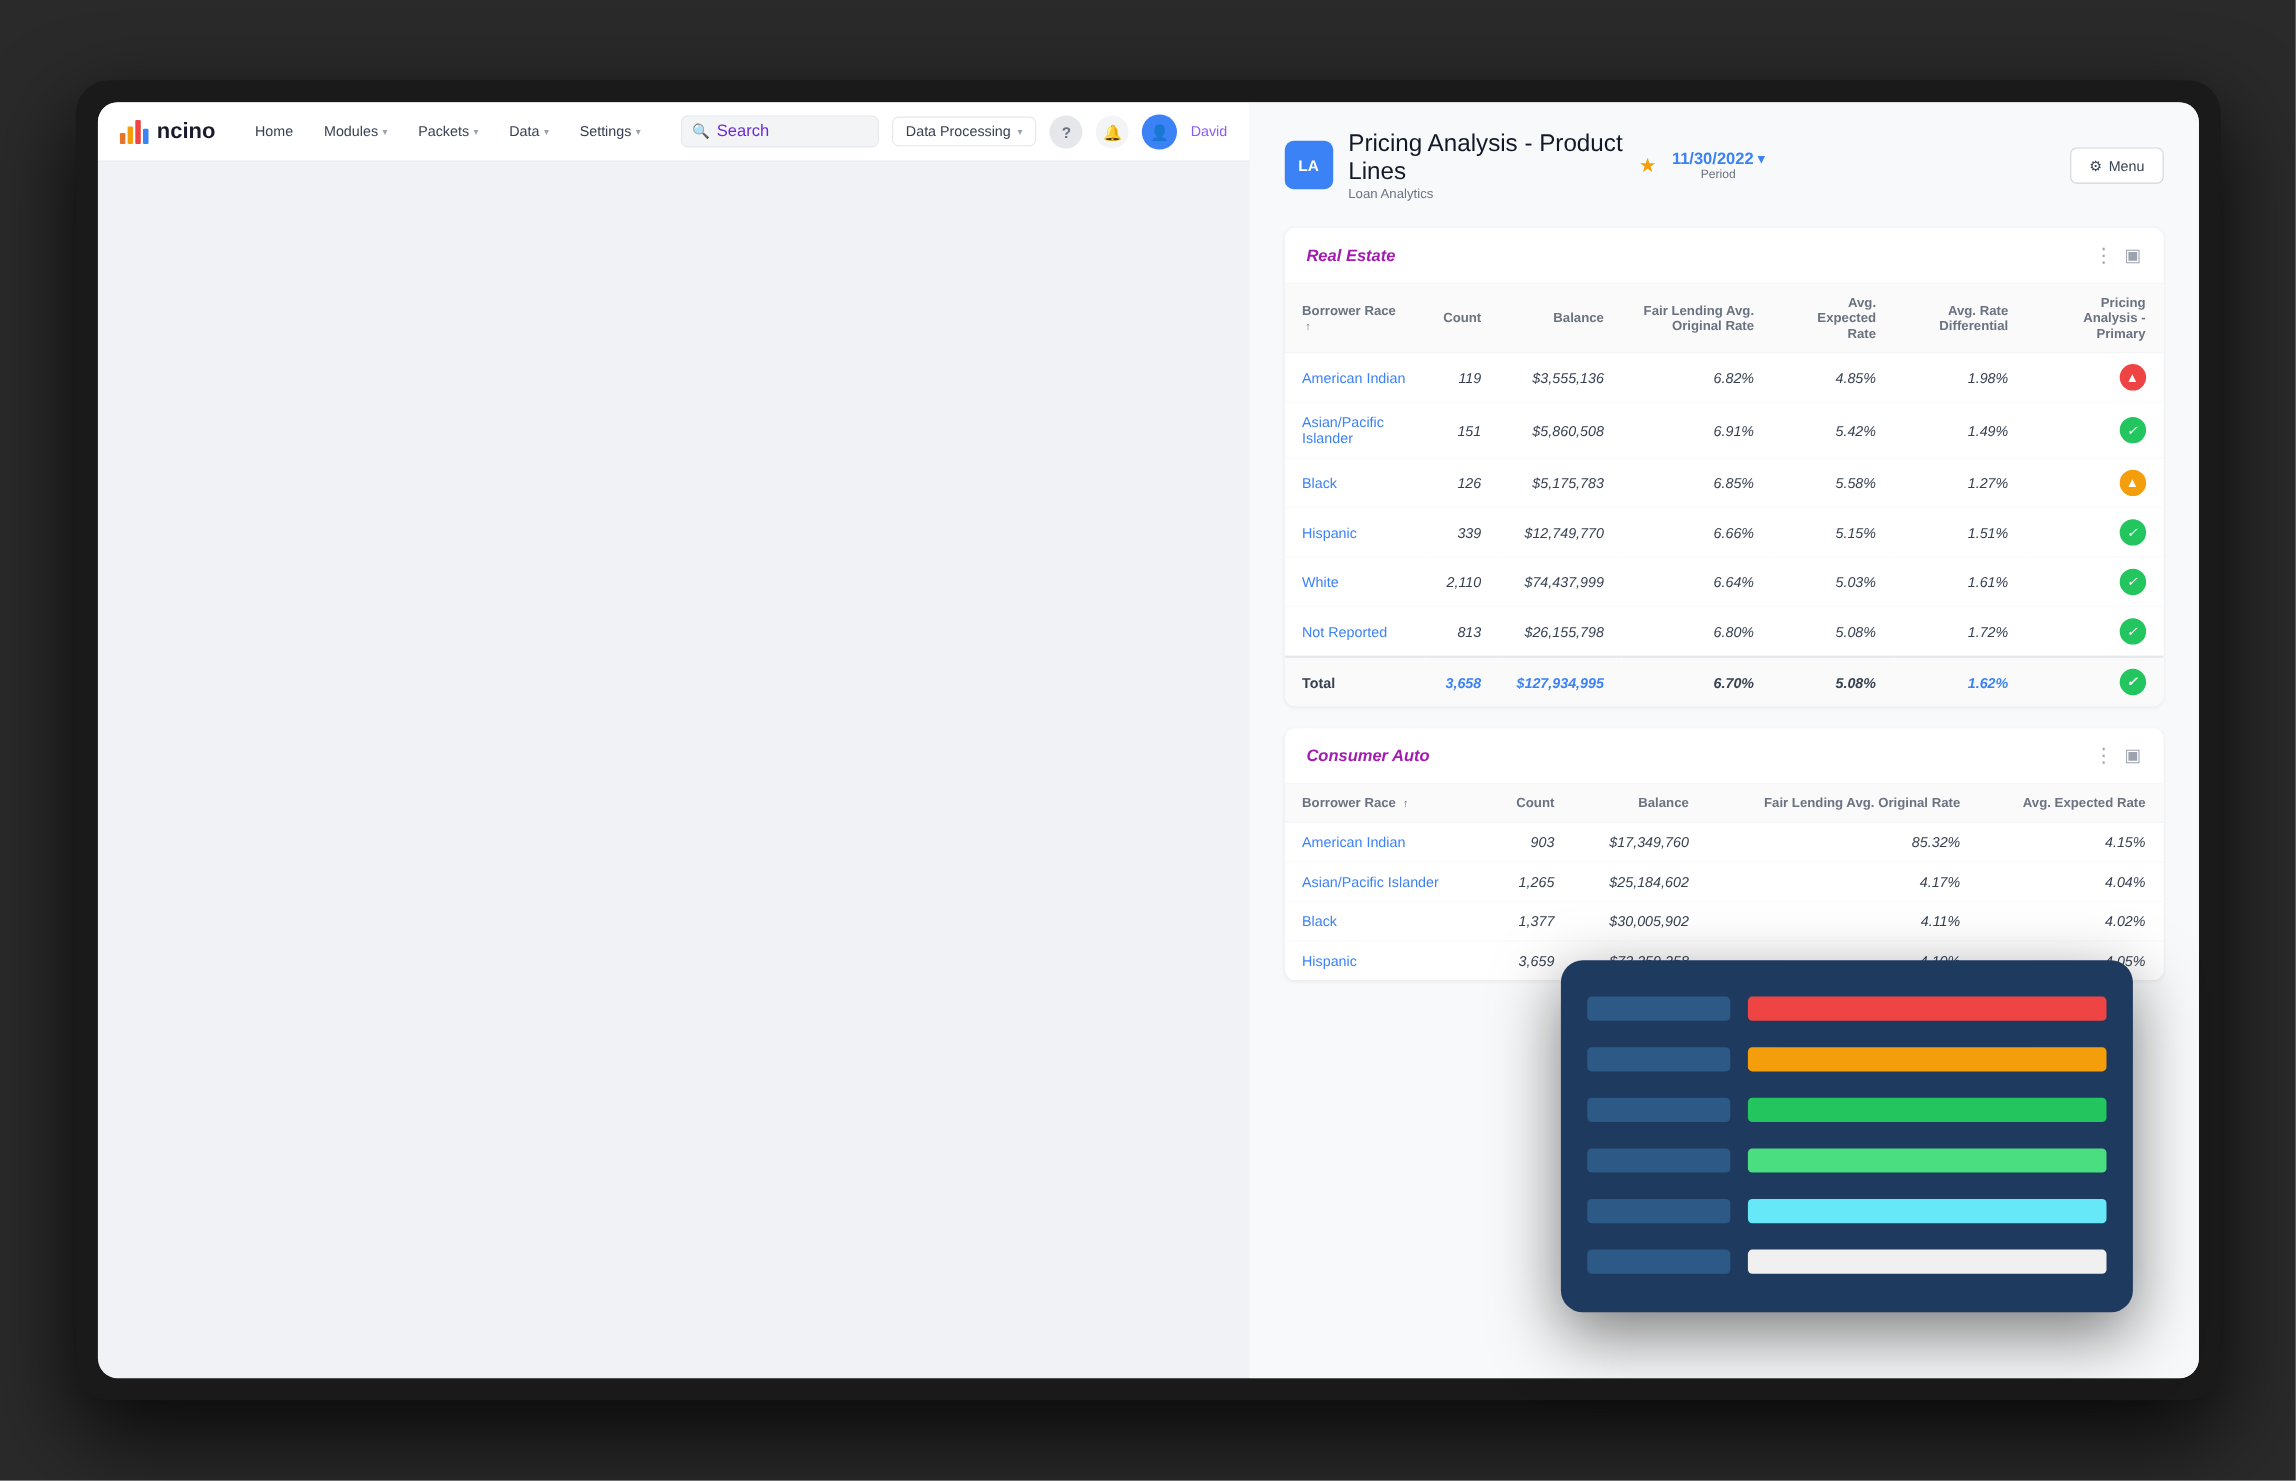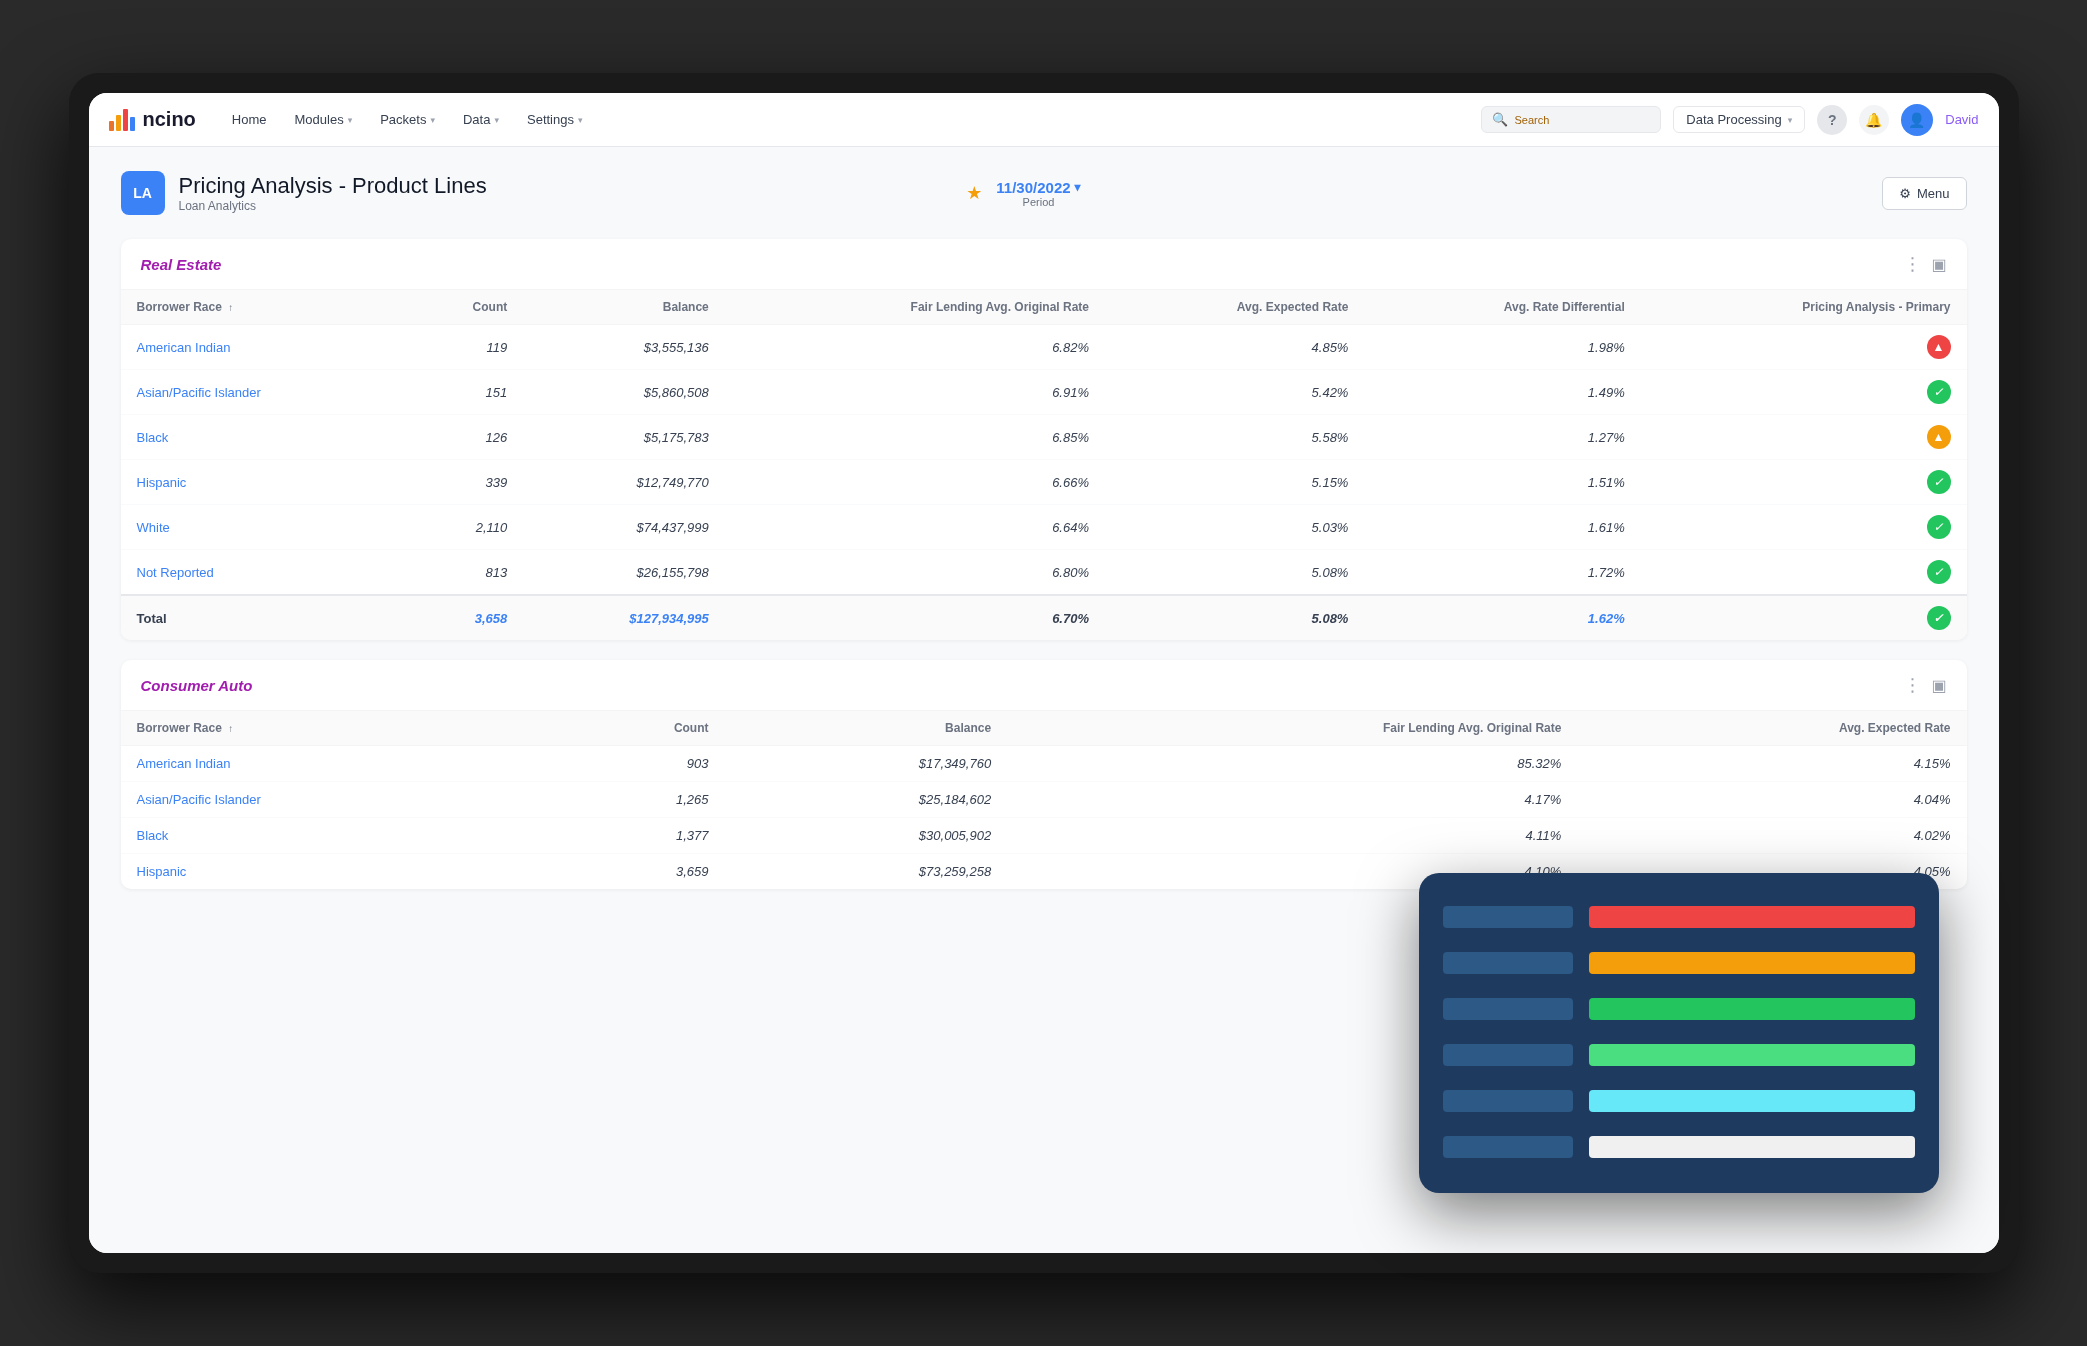--- a/index.html
+++ b/index.html
@@ -22,21 +22,20 @@
       position: relative;
       box-shadow: 0 30px 80px rgba(0,0,0,0.8);
     }
     .browser-chrome {
       width: 100%;
       height: 100%;
       background: #f0f2f5;
       border-radius: 18px;
       overflow: hidden;
       display: flex;
-      flex-direction: column;
     }
 
     
     .navbar {
       background: #fff;
       height: 54px;
       display: flex;
       align-items: center;
       padding: 0 20px;
       border-bottom: 1px solid #e5e7eb;
@@ -96,22 +95,22 @@
       border-radius: 6px;
       padding: 5px 10px;
       gap: 6px;
       width: 180px;
     }
     .search-icon-sm {
       color: #9ca3af;
       font-size: 13px;
     }
     .search-input-text {
-      font-size: 11px;
-      color: #a16207;
+      font-size: 15px;
+      color: #6d28d9;
     }
     .data-processing-btn {
       display: flex;
       align-items: center;
       gap: 6px;
       padding: 5px 12px;
       border: 1px solid #e5e7eb;
       border-radius: 6px;
       font-size: 13px;
       color: #374151;

